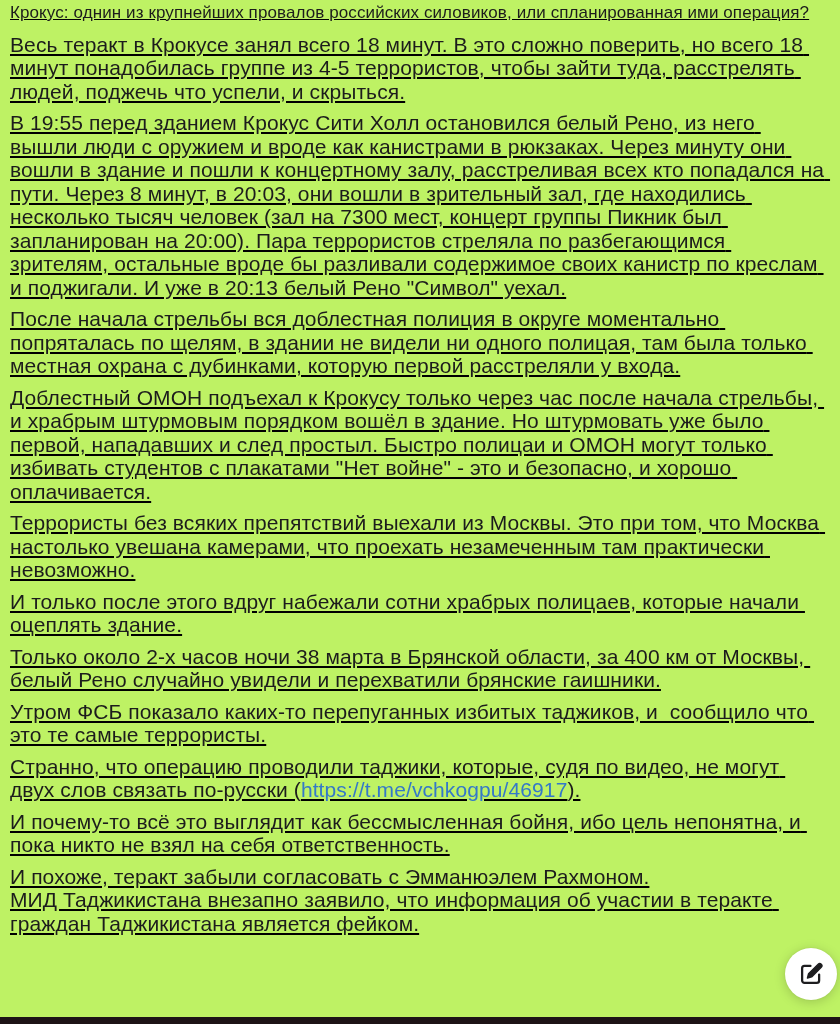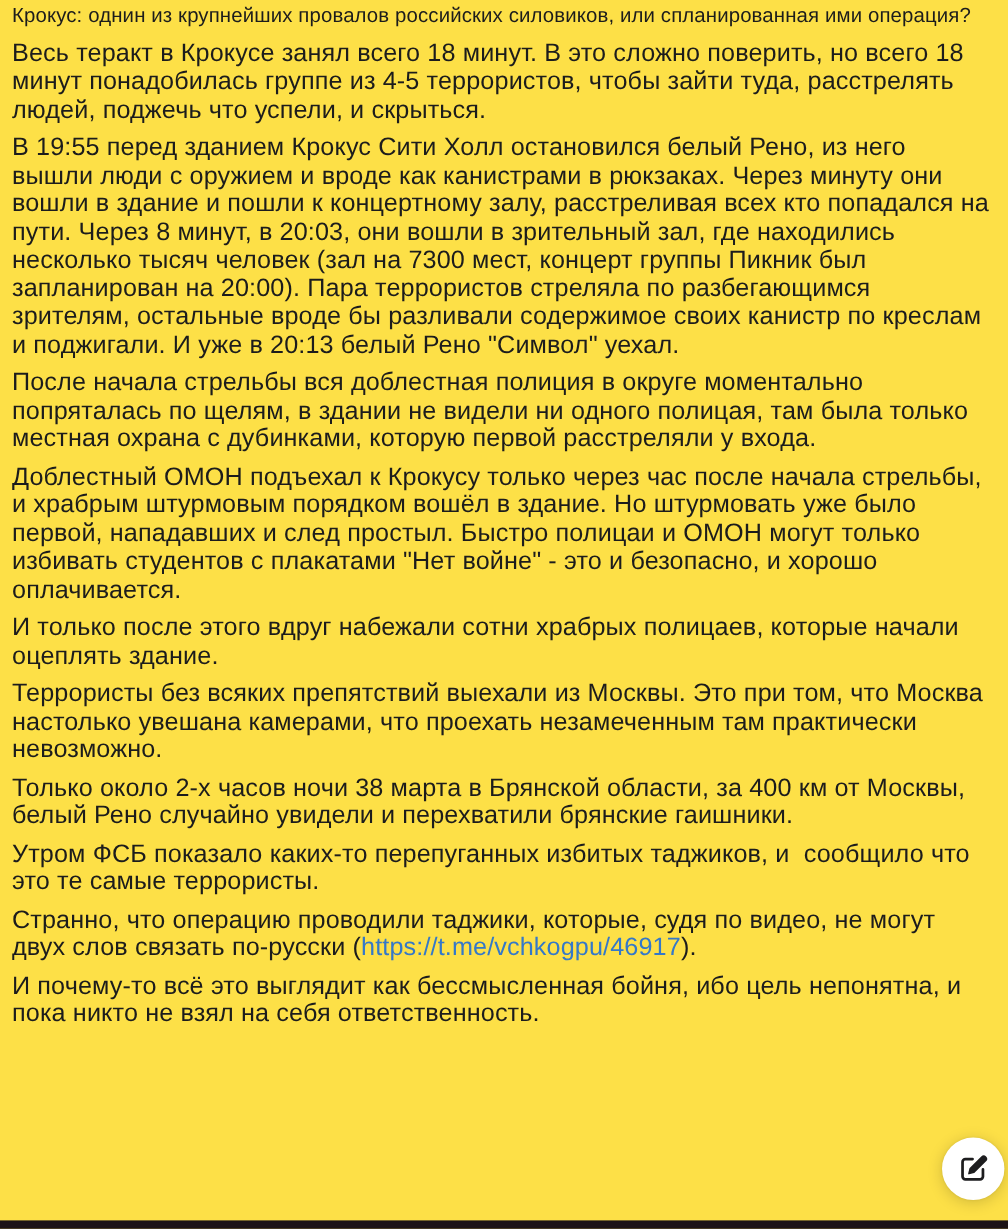--- a/index.html
+++ b/index.html
@@ -8,21 +8,22 @@
     height: 1024px;
     background: #ffffff;
     overflow: hidden;
     position: relative;
     font-family: "Liberation Sans", "DejaVu Sans", sans-serif;
   }
   .page {
     position: relative;
     width: 840px;
     height: 1024px;
-    background: #fde047;
+    background: #bef264;
+    text-decoration: underline;
   }
   article.post {
     padding: 1px 12px 0 10px;
     color: #1c1c1c;
     font-size: 17px;
     line-height: 23.5px;
     letter-spacing: 0.1px;
   }
   .para {
     margin: 0 0 8px 0;
@@ -71,26 +72,28 @@
 </head>
 <body>
 
 <div class="page">
   <article class="post">
     <h1 class="para">Крокус: однин из крупнейших провалов российских силовиков, или спланированная ими операция?</h1>
     <p class="para">Весь теракт в Крокусе занял всего 18 минут. В это сложно поверить, но всего 18 минут понадобилась группе из 4-5 террористов, чтобы зайти туда, расстрелять людей, поджечь что успели, и скрыться.</p>
     <p class="para">В 19:55 перед зданием Крокус Сити Холл остановился белый Рено, из него вышли люди с оружием и вроде как канистрами в рюкзаках. Через минуту они вошли в здание и пошли к концертному залу, расстреливая всех кто попадался на пути. Через 8 минут, в 20:03, они вошли в зрительный зал, где находились несколько тысяч человек (зал на 7300 мест, концерт группы Пикник был запланирован на 20:00). Пара террористов стреляла по разбегающимся зрителям, остальные вроде бы разливали содержимое своих канистр по креслам и поджигали. И уже в 20:13 белый Рено "Символ" уехал.</p>
     <p class="para">После начала стрельбы вся доблестная полиция в округе моментально попряталась по щелям, в здании не видели ни одного полицая, там была только местная охрана с дубинками, которую первой расстреляли у входа.</p>
     <p class="para">Доблестный ОМОН подъехал к Крокусу только через час после начала стрельбы, и храбрым штурмовым порядком вошёл в здание. Но штурмовать уже было первой, нападавших и след простыл. Быстро полицаи и ОМОН могут только избивать студентов с плакатами "Нет войне" - это и безопасно, и хорошо оплачивается.</p>
+    <p class="para">Террористы без всяких препятствий выехали из Москвы. Это при том, что Москва настолько увешана камерами, что проехать незамеченным там практически невозможно.</p>
     <p class="para">И только после этого вдруг набежали сотни храбрых полицаев, которые начали оцеплять здание.</p>
-    <p class="para">Террористы без всяких препятствий выехали из Москвы. Это при том, что Москва настолько увешана камерами, что проехать незамеченным там практически невозможно.</p>
     <p class="para">Только около 2-х часов ночи 38 марта в Брянской области, за 400 км от Москвы, белый Рено случайно увидели и перехватили брянские гаишники.</p>
     <p class="para">Утром ФСБ показало каких-то перепуганных избитых таджиков, и  сообщило что это те самые террористы.</p>
     <p class="para"><span>Странно, что операцию проводили таджики, которые, судя по видео, не могут двух слов связать по-русски (</span><a class="link" href="#">https://t.me/vchkogpu/46917</a><span>).</span></p>
     <p class="para">И почему-то всё это выглядит как бессмысленная бойня, ибо цель непонятна, и пока никто не взял на себя ответственность.</p>
+    <p class="para">И похоже, теракт забыли согласовать с Эмманюэлем Рахмоном.
+МИД Таджикистана внезапно заявило, что информация об участии в теракте граждан Таджикистана является фейком.</p>
   </article>
 
   <button class="fab" aria-label="Edit">
     <span class="fab-icon">
       <svg viewBox="0 0 24 24" fill="none" stroke="currentColor" stroke-width="2.1" stroke-linecap="round" stroke-linejoin="round">
         <path d="M11.5 4.5H6a2.2 2.2 0 0 0-2.2 2.2V18A2.2 2.2 0 0 0 6 20.2h11.3a2.2 2.2 0 0 0 2.2-2.2v-5.5"></path>
         <path d="M18.6 2.9a2.05 2.05 0 0 1 2.9 2.9l-8.9 8.9-3.9 1 1-3.9 8.9-8.9z" fill="currentColor" stroke-width="1.2"></path>
       </svg>
     </span>
   </button>

